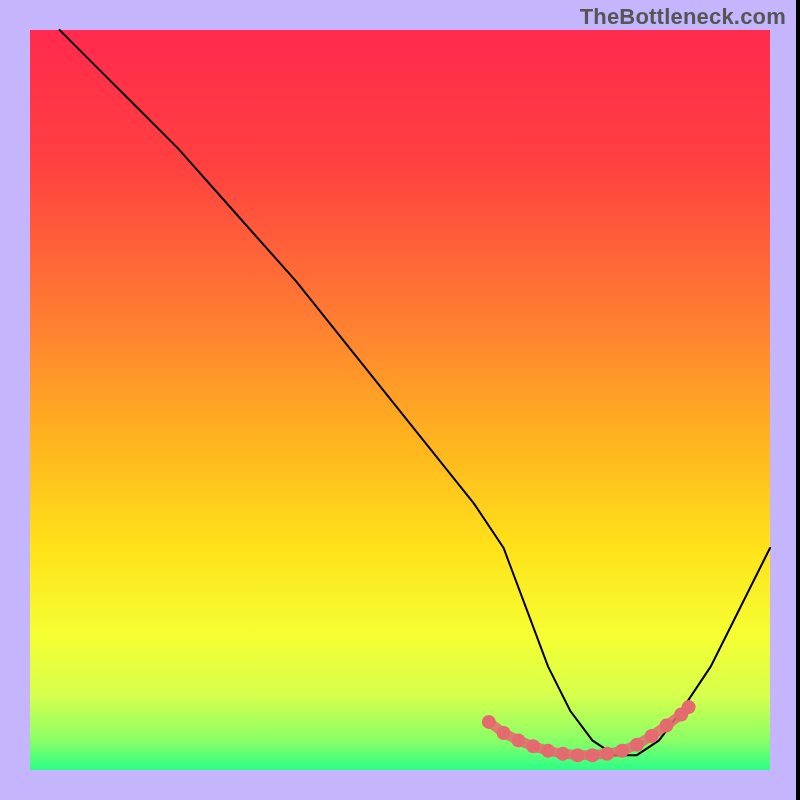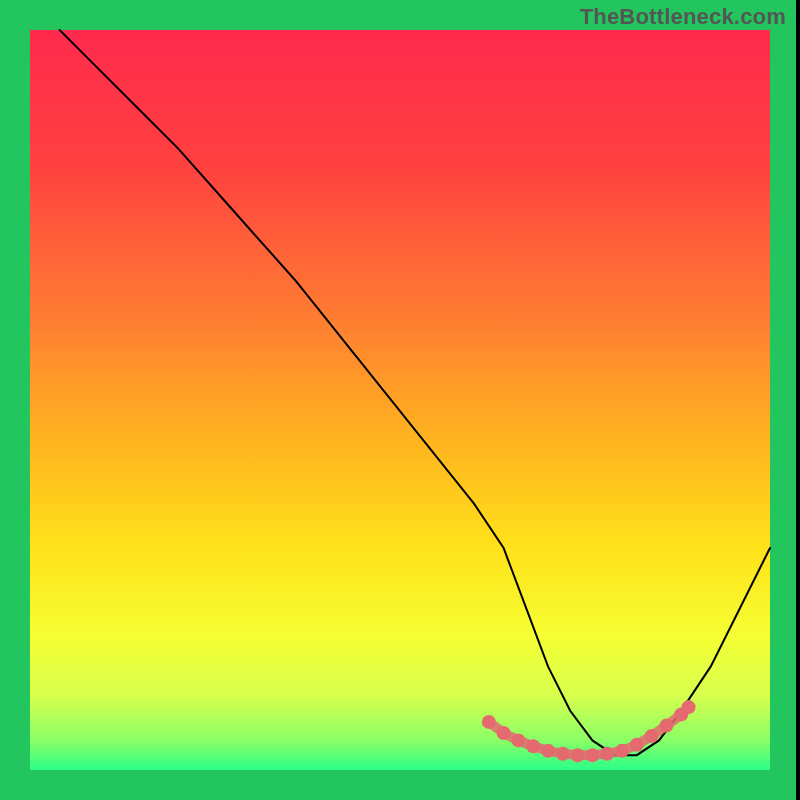--- a/index.html
+++ b/index.html
@@ -8,21 +8,21 @@
   width: 800px;
   height: 800px;
   background: #000;
   font-family: Arial, Helvetica, sans-serif;
   overflow: hidden;
 }
 .frame {
   position: relative;
   width: 796px;
   height: 800px;
-  background: #22c55e;
+  background: #c4b5fd;
 }
 .watermark {
   position: absolute;
   top: 4px;
   right: 10px;
   color: #555;
   font-size: 22px;
   font-weight: 600;
   letter-spacing: 0.2px;
   z-index: 10;

